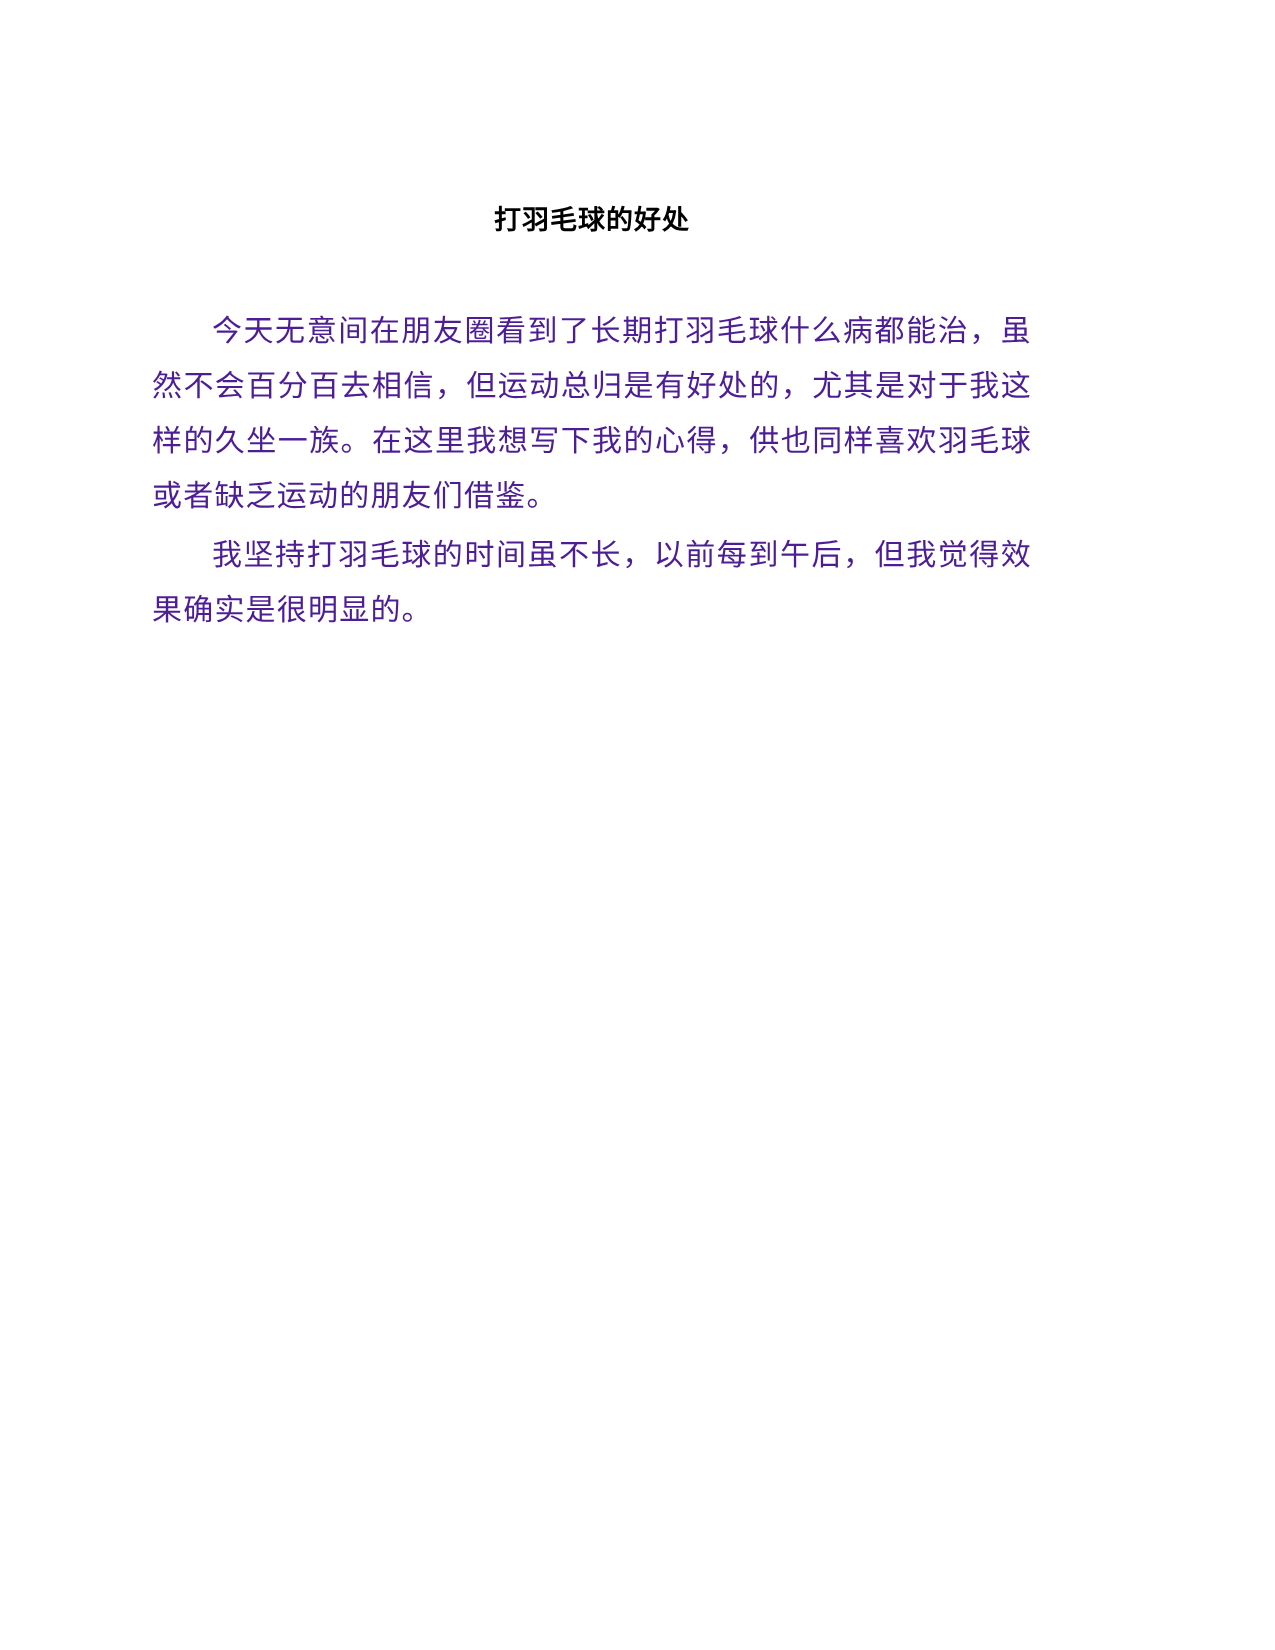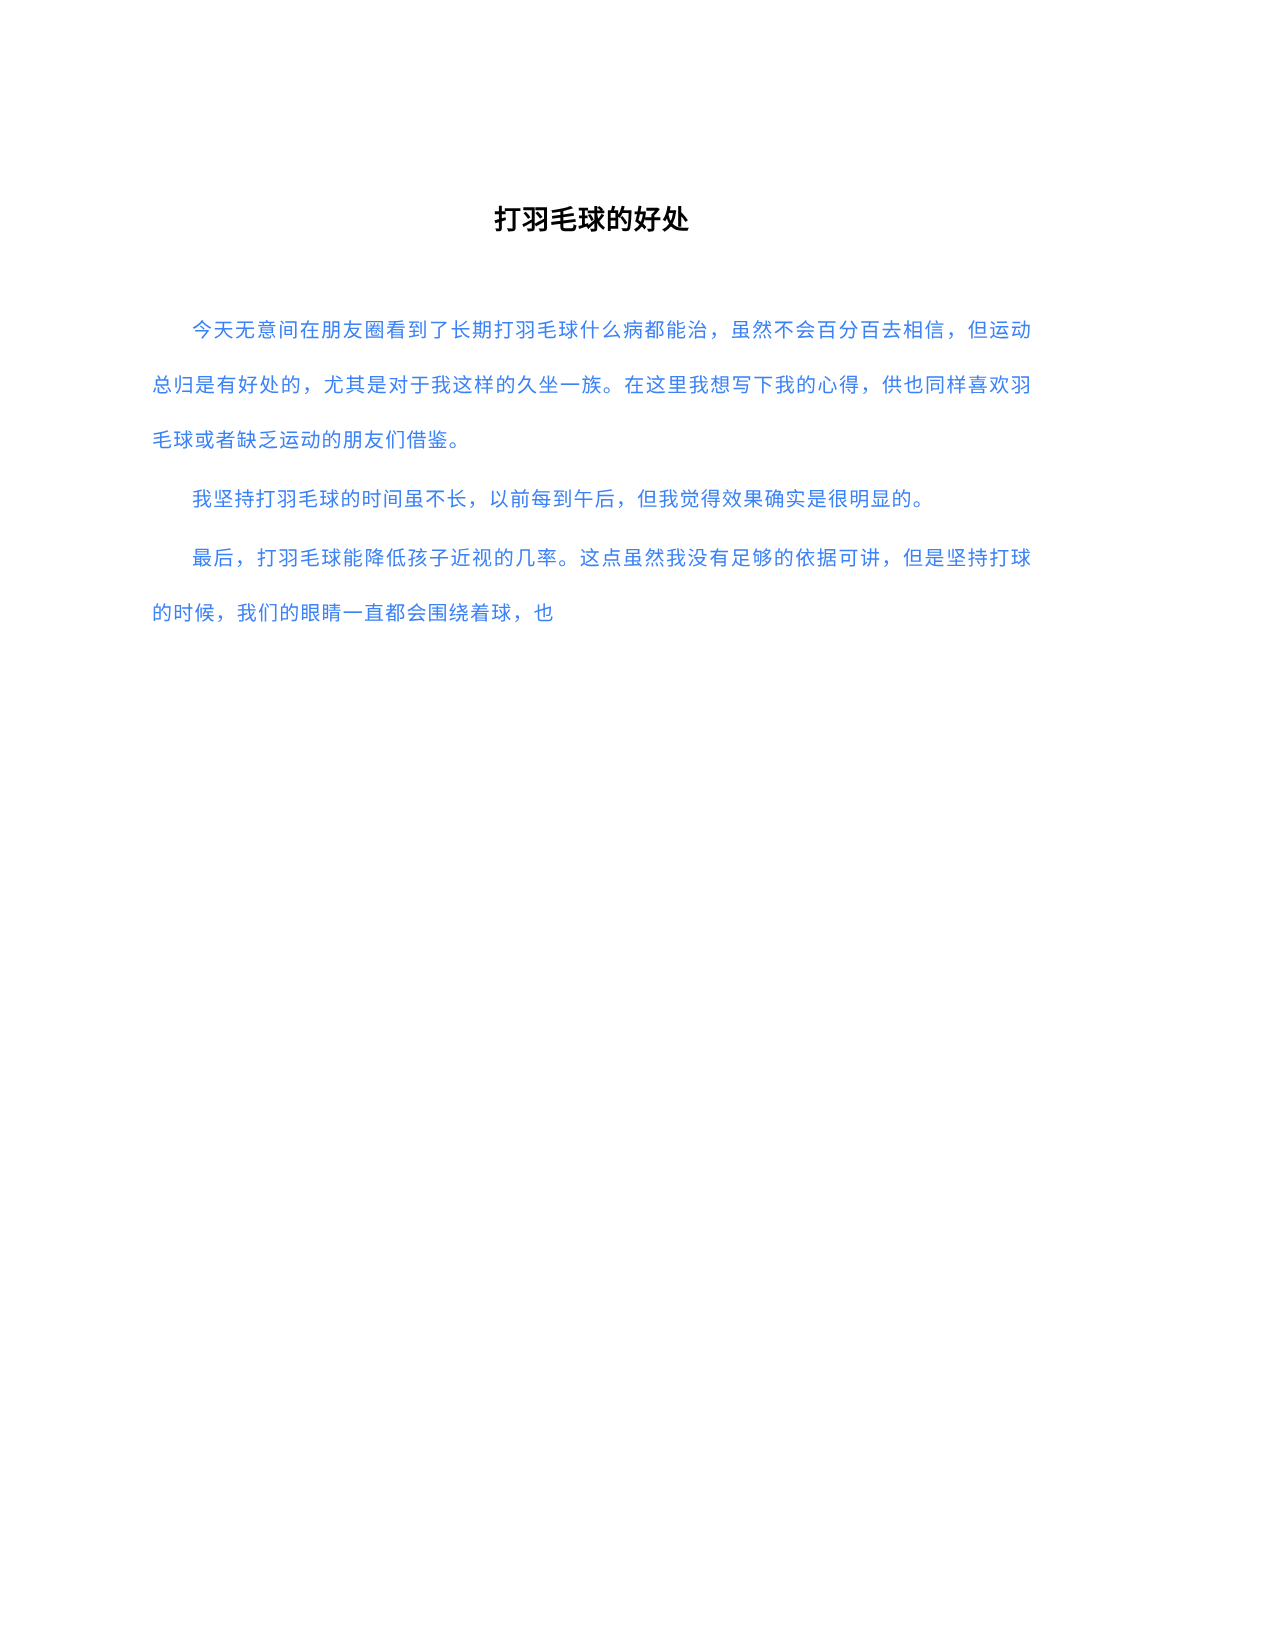--- a/index.html
+++ b/index.html
@@ -36,38 +36,37 @@
     font-size: 27px;
     font-weight: 700;
     letter-spacing: 1px;
     color: #000;
   }
   .paragraphs {
     margin-top: 66px;
   }
   .para {
     margin: 0 0 4px 0;
-    font-size: 20px;
+    font-size: 30px;
     line-height: 55px;
     text-align: justify;
     text-justify: inter-ideograph;
     text-indent: 2em;
     letter-spacing: 1.2px;
-    color: #3b82f6;
+    color: #4c1d95;
     font-family: "DejaVu Serif", "Liberation Serif", serif;
   }
   .para:last-child {
     margin-bottom: 0;
   }
 </style>
 </head>
 <body>
 
 <div class="page">
   <div class="doc-body">
     <h1 class="doc-title">打羽毛球的好处</h1>
     <div class="paragraphs">
       <p class="para">今天无意间在朋友圈看到了长期打羽毛球什么病都能治，虽然不会百分百去相信，但运动总归是有好处的，尤其是对于我这样的久坐一族。在这里我想写下我的心得，供也同样喜欢羽毛球或者缺乏运动的朋友们借鉴。</p>
       <p class="para">我坚持打羽毛球的时间虽不长，以前每到午后，但我觉得效果确实是很明显的。</p>
-      <p class="para">最后，打羽毛球能降低孩子近视的几率。这点虽然我没有足够的依据可讲，但是坚持打球的时候，我们的眼睛一直都会围绕着球，也</p>
     </div>
   </div>
 </div>
 
 </body></html>

